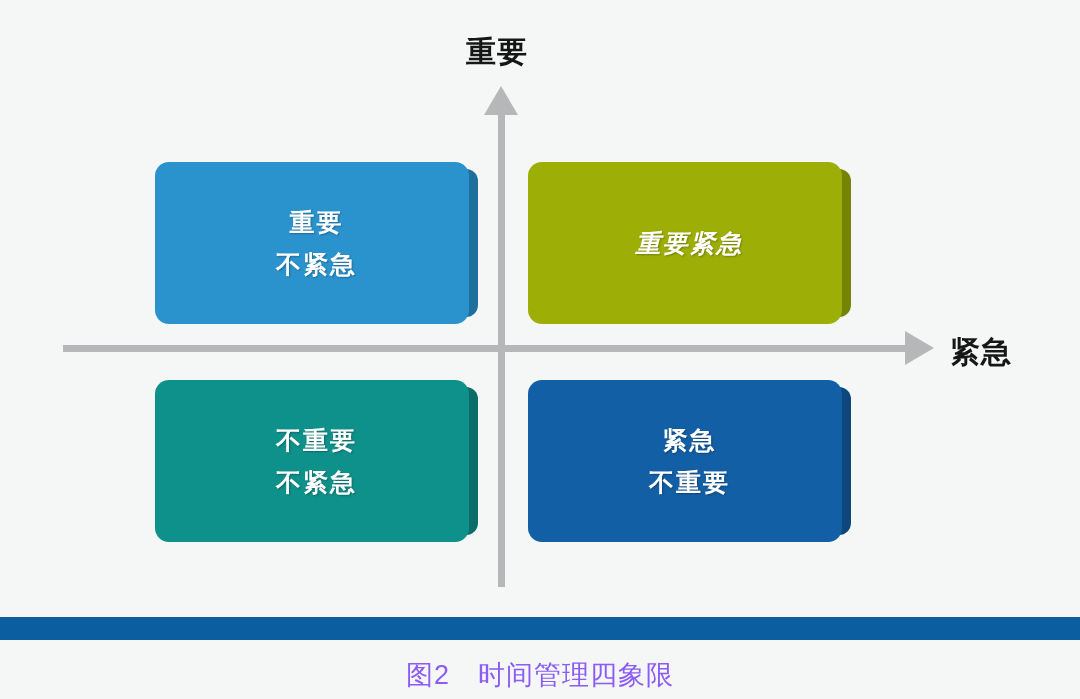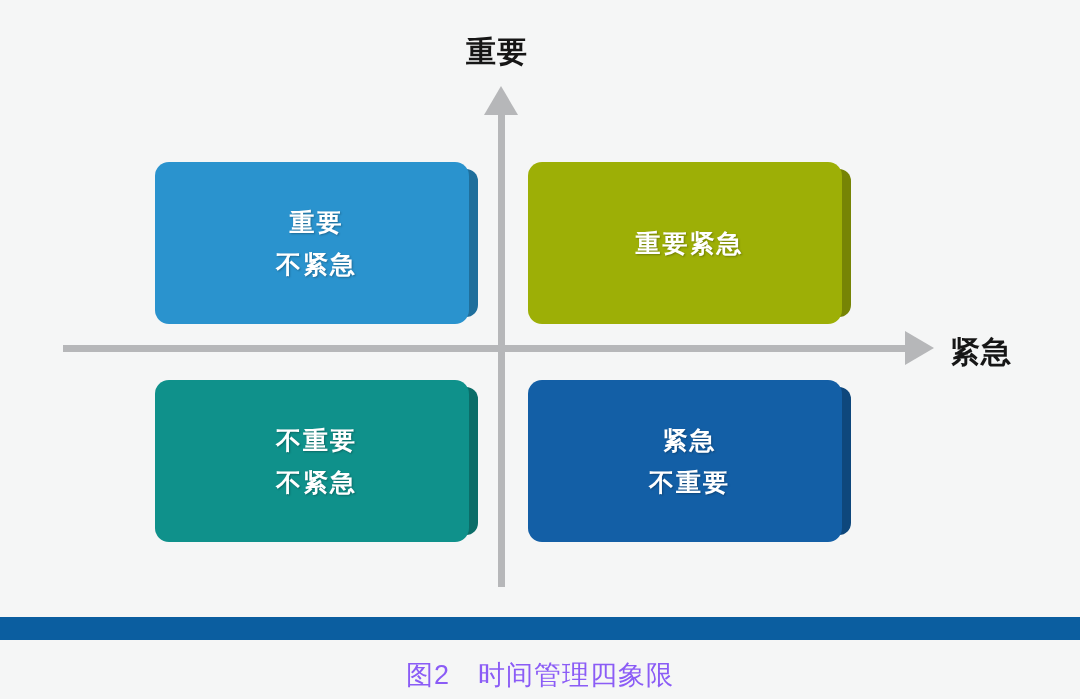--- a/index.html
+++ b/index.html
@@ -112,21 +112,21 @@
     font-weight: bold;
     font-size: 25px;
     line-height: 42px;
     letter-spacing: 2px;
     text-align: center;
     text-shadow: 1px 1px 2px rgba(0,0,0,0.28);
     white-space: nowrap;
   }
 
   #quad-tl { left: 155px; top: 162px; width: 323px; height: 162px; }
-  #quad-tr { left: 528px; top: 162px; width: 323px; height: 162px; }
+  #quad-tr { left: 528px; top: 162px; width: 323px; height: 162px; font-style: italic; }
   #quad-bl { left: 155px; top: 380px; width: 323px; height: 162px; }
   #quad-br { left: 528px; top: 380px; width: 323px; height: 162px; }
 
   
   .divider-bar {
     position: absolute;
     left: 0;
     top: 617px;
     width: 1080px;
     height: 23px;

